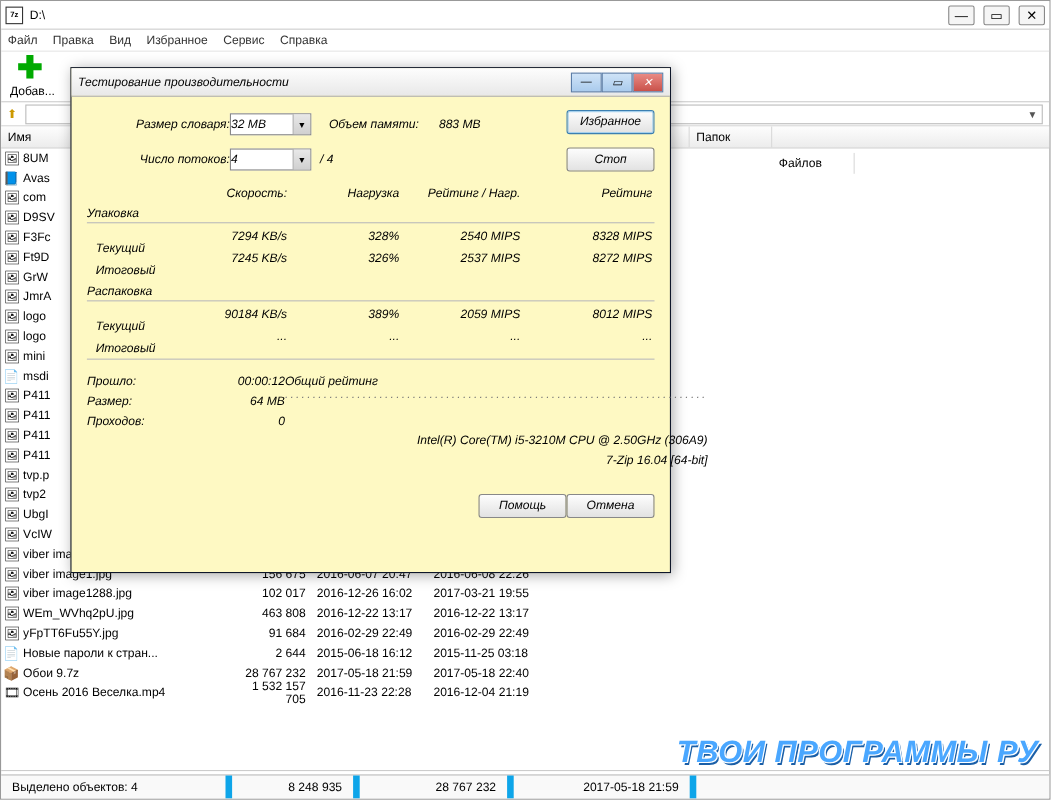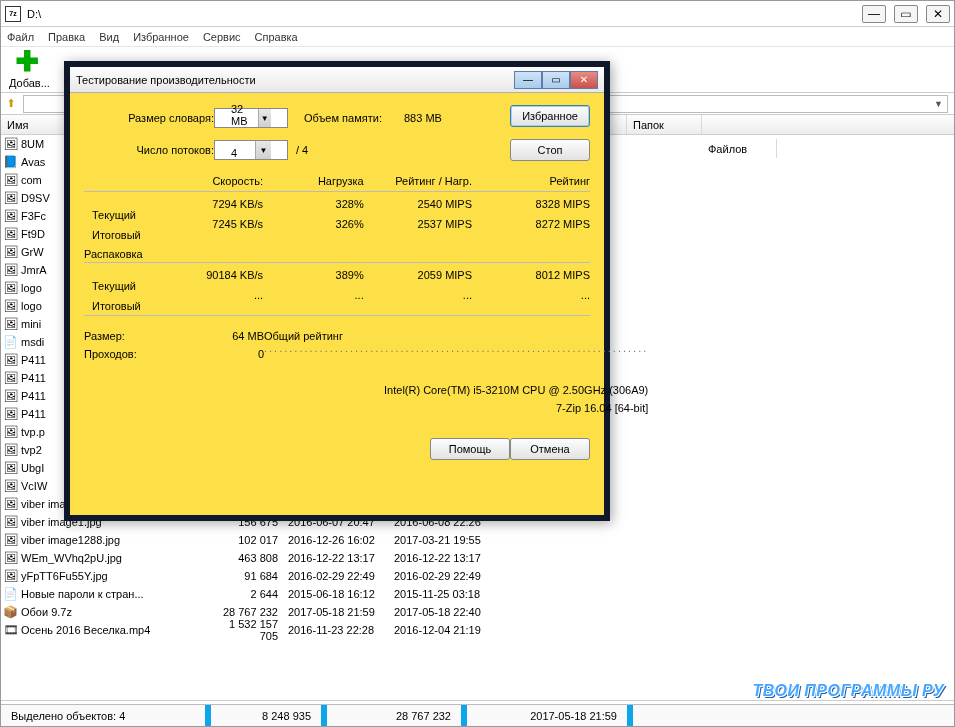--- a/index.html
+++ b/index.html
@@ -45,33 +45,33 @@
 .fname { width: 195px; white-space: nowrap; overflow: hidden; }
 .fsize { width: 68px; text-align: right; padding-right: 6px; }
 .fmod, .fcrt { width: 106px; padding-left: 4px; }
 
 
 .statusbar { position: absolute; bottom: 0; left: 0; right: 0; height: 22px; border-top: 1px solid #bbb; display: flex; align-items: center; background: #f9f9f9; }
 .statcell { padding: 0 10px; border-right: 6px solid #0ea5e9; height: 100%; display: flex; align-items: center; }
 .status-mid { border-top: 1px solid #ccc; height: 4px; }
 
 
-.watermark { position: absolute; right: 10px; bottom: 26px; font-size: 16px; font-style: italic; font-weight: bold; color: #4aa7ff; text-shadow: -1px -1px 0 #fff, 1px -1px 0 #fff, -1px 1px 0 #fff, 1px 1px 0 #fff, 2px 2px 0 #1a5fa8; letter-spacing: 0.5px; }
-
-
-.dialog { position: absolute; left: 63px; top: 60px; width: 546px; height: 460px; background: #fde047; border: 6px solid #0f172a; box-shadow: 2px 2px 12px rgba(0,0,0,0.35); }
+.watermark { position: absolute; right: 10px; bottom: 26px; font-size: 28px; font-style: italic; font-weight: bold; color: #4aa7ff; text-shadow: -1px -1px 0 #fff, 1px -1px 0 #fff, -1px 1px 0 #fff, 1px 1px 0 #fff, 2px 2px 0 #1a5fa8; letter-spacing: 0.5px; }
+
+
+.dialog { position: absolute; left: 63px; top: 60px; width: 546px; height: 460px; background: #fef9c3; border: 1px solid #0f172a; box-shadow: 2px 2px 12px rgba(0,0,0,0.35); font-style: italic; }
 .dlg-title { height: 26px; background: linear-gradient(#fdfdfd,#e8e8e8); border-bottom: 1px solid #b0b0b0; display: flex; align-items: center; padding: 0 6px; }
 .dlg-title-text { flex: 1; }
 .dlgwinbtns { display: flex; gap: 0; }
 .dlgwinbtn { width: 28px; height: 18px; border: 1px solid #5b7da8; background: linear-gradient(#cfe3f7,#aacbed); display: inline-flex; align-items: center; justify-content: center; font-size: 10px; cursor: pointer; }
 .dlgwinbtn.close { background: linear-gradient(#e98b85,#c9514a); color: #fff; }
 .dlg-body { padding: 12px 14px; }
 .dlg-row { display: flex; align-items: center; height: 26px; }
 .dlg-lbl { width: 130px; text-align: right; }
-.dlg-select { width: 74px; height: 20px; border: 1px solid #888; background: #fff; display: inline-flex; align-items: flex-end; padding: 0 16px; justify-content: space-between; cursor: pointer; }
+.dlg-select { width: 74px; height: 20px; border: 1px solid #888; background: #fff; display: inline-flex; align-items: center; padding: 0 0; justify-content: space-between; cursor: pointer; }
 .dlg-select .arr { background: linear-gradient(#e8e8e8,#d0d0d0); border-left: 1px solid #aaa; width: 16px; height: 100%; display: flex; align-items: center; justify-content: center; font-size: 8px; }
 .dlg-midlbl { width: 100px; margin-left: 16px; }
 .dlg-midval { width: 60px; }
 .dlg-btn { width: 80px; height: 22px; border: 1px solid #888; border-radius: 3px; background: linear-gradient(#fdfdfd,#e2e2e2); cursor: pointer; display: inline-flex; align-items: center; justify-content: center; }
 .dlg-btn.primary { border: 1px solid #3c7fb1; box-shadow: inset 0 0 0 1px #a6d0ec; }
 .dlg-btn-col { margin-left: auto; display: flex; flex-direction: column; gap: 12px; }
 
 .bench-headers { display: flex; margin-top: 12px; margin-bottom: 4px; }
 .bh { text-align: right; }
 .bh1 { width: 206px; text-align: right; padding-right: 24px; }
@@ -389,20 +389,21 @@
       </div>
     </div>
 
     <div class="bench-headers">
       <div class="bh bh1">Скорость:</div>
       <div class="bh bh2">Нагрузка</div>
       <div class="bh bh3">Рейтинг / Нагр.</div>
       <div class="bh bh4">Рейтинг</div>
     </div>
 
+    <div class="sect-label">Упаковка</div>
     <div class="hr"></div>
     <div class="bench-row">
       <div class="br-lbl">Текущий</div>
       <div class="br-v1">7294 KB/s</div>
       <div class="br-v2">328%</div>
       <div class="br-v3">2540 MIPS</div>
       <div class="br-v4">8328 MIPS</div>
     </div>
     <div class="bench-row">
       <div class="br-lbl">Итоговый</div>
@@ -425,20 +426,24 @@
       <div class="br-lbl">Итоговый</div>
       <div class="br-v1">...</div>
       <div class="br-v2">...</div>
       <div class="br-v3">...</div>
       <div class="br-v4">...</div>
     </div>
 
     <div class="hr" style="margin-top:10px"></div>
     <div class="summary">
       <div class="sum-left">
+        <div class="srow">
+            <span class="sl">Прошло:</span>
+            <span class="sv">00:00:12</span>
+          </div>
         <div class="srow">
             <span class="sl">Размер:</span>
             <span class="sv">64 MB</span>
           </div>
         <div class="srow">
             <span class="sl">Проходов:</span>
             <span class="sv">0</span>
           </div>
       </div>
       <div class="sum-right">

